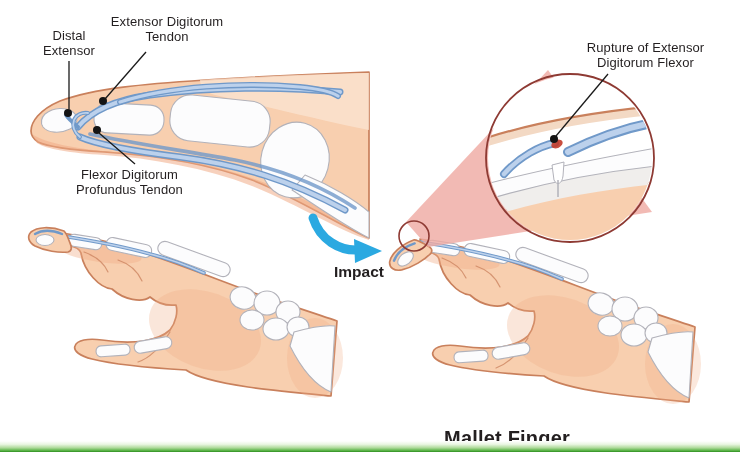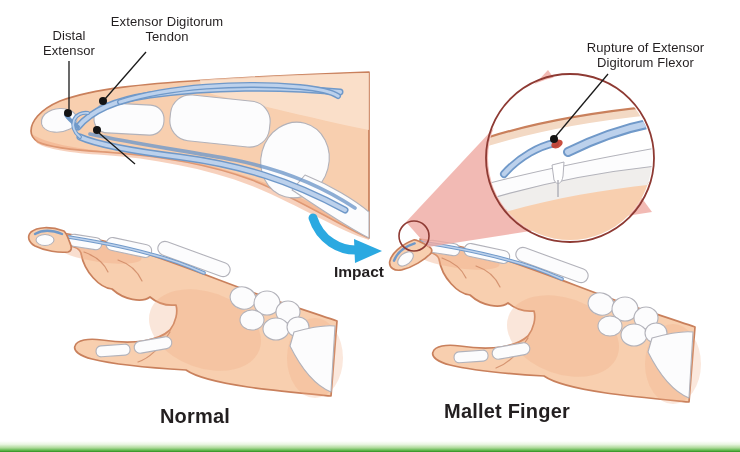--- a/index.html
+++ b/index.html
@@ -183,24 +183,25 @@
       <circle class="dot" cx="554" cy="139" r="4"></circle>
     </g>
   </svg>
 
   <div class="label" style="left:30px;top:28px;width:78px;">Distal
 Extensor</div>
 
   <div class="label" style="left:92px;top:14px;width:150px;">Extensor Digitorum
 Tendon</div>
 
+  <div class="label" style="left:52px;top:167px;width:155px;">Flexor Digitorum
+Profundus Tendon</div>
 
   <div class="label" style="left:563px;top:40px;width:165px;">Rupture of Extensor
 Digitorum Flexor</div>
 
   <div class="impact" style="left:318px;top:263px;width:66px;">Impact</div>
 
-  <div class="caption" style="left:135px;top:405px;width:120px;">Normal</div>
-
-  <div class="caption" style="left:427px;top:400px;width:160px;">Mallet Finger</div>
+
+  <div class="caption" style="left:427px;top:427px;width:160px;">Mallet Finger</div>
 
   <div class="green-bar"></div>
 </div>
 
 </body></html>

